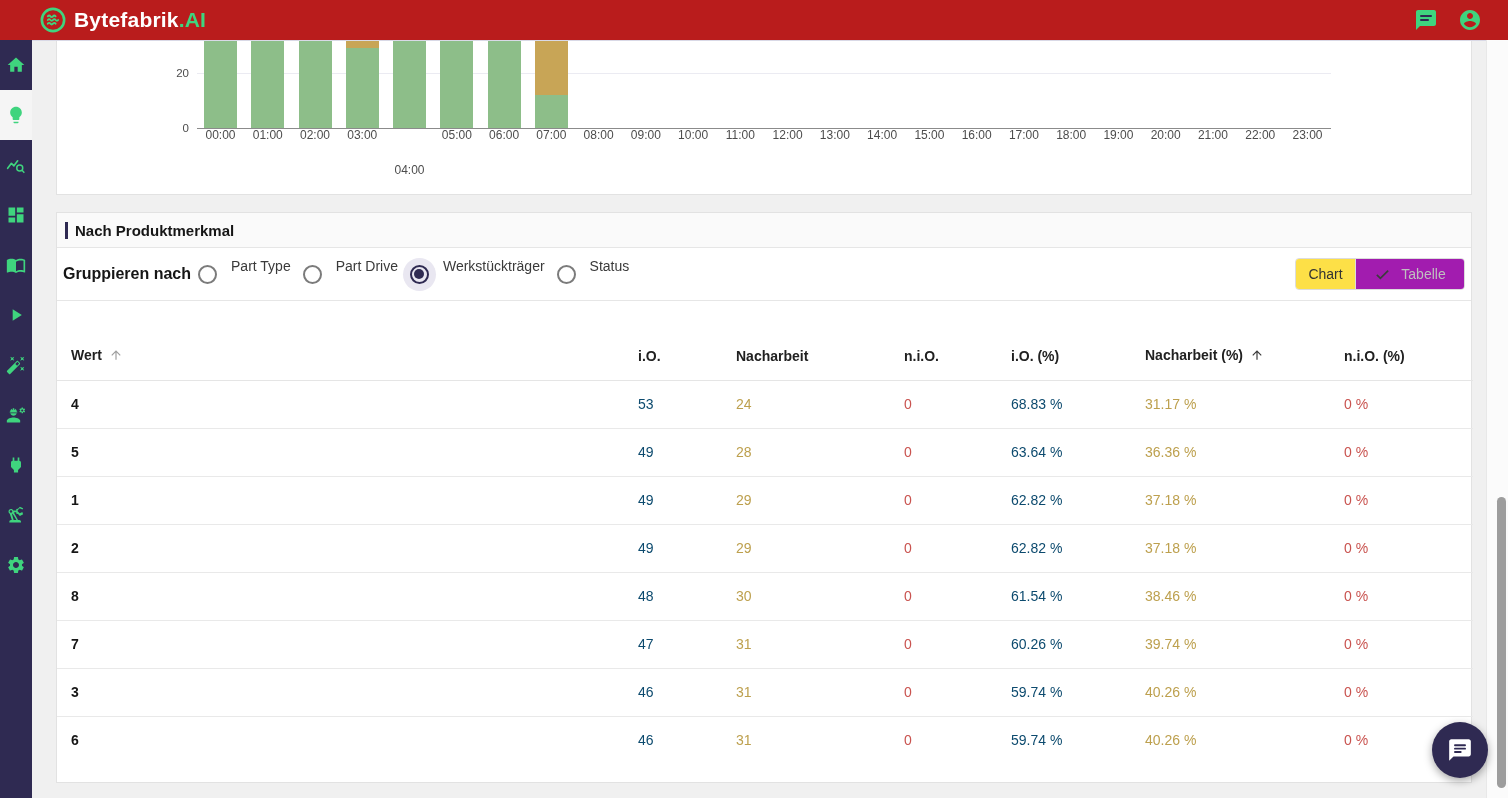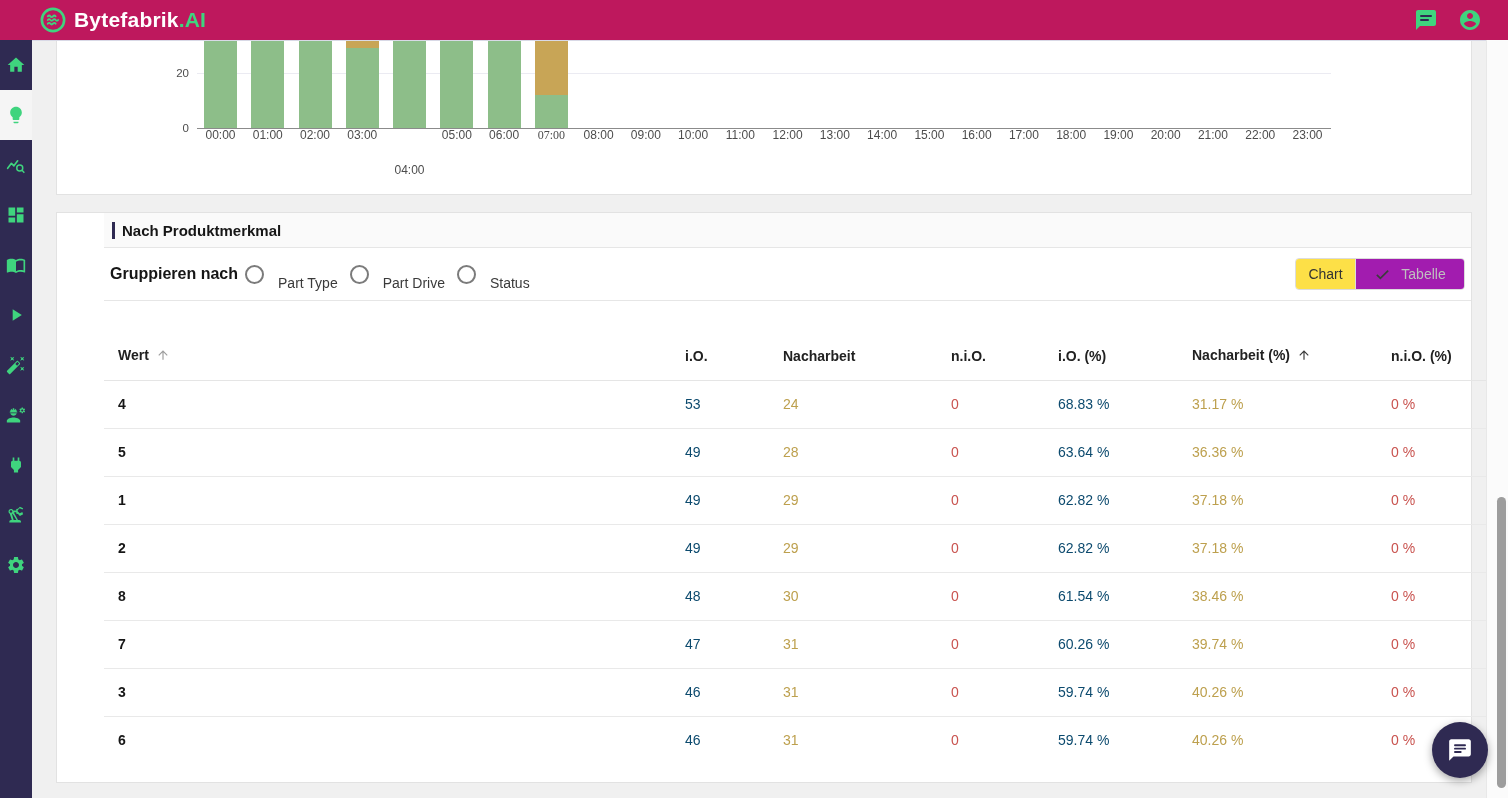--- a/index.html
+++ b/index.html
@@ -1,44 +1,44 @@
 <!DOCTYPE html>
 <html><head>
 <meta charset="utf-8">
 <style>
   * { margin:0; padding:0; box-sizing:border-box; }
   body { width:1508px; height:798px; font-family:"Liberation Sans",sans-serif; background:#f0f0f0; overflow:hidden; position:relative; }
 
-  .topbar { position:absolute; left:0; top:0; width:1508px; height:40px; background:#be185d; display:flex; align-items:center; justify-content:space-between; padding:0 26px 0 40px; z-index:6; }
+  .topbar { position:absolute; left:0; top:0; width:1508px; height:40px; background:#b91c1c; display:flex; align-items:center; justify-content:space-between; padding:0 26px 0 40px; z-index:6; }
   .topbar-hairline { position:absolute; left:32px; top:40px; width:1454px; height:1px; background:#d9d9e6; z-index:5; }
   .logo { display:flex; align-items:center; gap:8px; }
   .logo-text { color:#fff; font-size:21px; font-weight:700; letter-spacing:.2px; }
   .logo-text .ai { color:#3fd47e; }
   .topbar-actions { display:flex; gap:20px; align-items:center; }
 
   .sidebar { position:absolute; left:0; top:40px; width:32px; height:758px; background:#2f2a52; z-index:5; }
   .side-item { height:50px; display:flex; align-items:center; justify-content:center; cursor:pointer; }
   .side-item.active { background:#f5f5f5; }
 
   .chart-card { position:absolute; left:56px; top:40px; width:1416px; height:155px; background:#fff; border:1px solid #e2e2e2; border-top:none; overflow:hidden; }
   #chart { position:relative; width:100%; height:100%; }
   .axis-line { position:absolute; left:140px; width:1134px; height:1px; background:#8b8b8b; top:88px; }
   .grid-line { position:absolute; left:140px; width:1134px; height:1px; background:#ebebf2; }
   .ytick { position:absolute; left:0; width:132px; text-align:right; font-size:11.5px; color:#4c4c4c; line-height:13px; }
   .xtick { position:absolute; top:88px; width:48px; text-align:center; font-size:12px; color:#4c4c4c; }
   .bar { position:absolute; width:33px; }
 
-  .panel-card { position:absolute; left:56px; top:212px; width:1416px; height:571px; background:#fff; border:1px solid #e2e2e2;padding-left:47px; }
+  .panel-card { position:absolute; left:56px; top:212px; width:1416px; height:571px; background:#fff; border:1px solid #e2e2e2; }
   .panel-header { height:35px; background:#fafafa; border-bottom:1px solid #e6e6e6; display:flex; align-items:center; padding-left:8px; }
   .accent { width:3px; height:17px; background:#2f2a52; margin-right:7px; }
   .panel-title { font-size:15px; font-weight:700; color:#161616; }
 
   .toolbar { height:53px; border-bottom:1px solid #e6e6e6; display:flex; align-items:center; padding:0 6px; }
   .group-label { font-size:16px; font-weight:700; color:#161616; }
-  .radio { display:flex; align-items:flex-end; margin-left:0; cursor:pointer; }
+  .radio { display:flex; align-items:flex-start; margin-left:0; cursor:pointer; }
   .radio-wrap { width:33px; height:33px; border-radius:50%; display:flex; align-items:center; justify-content:center; }
   .radio-wrap.sel { background:#e9e7f1; }
   .radio-circle { width:19px; height:19px; border-radius:50%; border:2px solid #7b7b7b; position:relative; }
   .radio-circle.sel { border-color:#2f2a52; }
   .radio-circle.sel::after { content:''; position:absolute; left:2.5px; top:2.5px; width:10px; height:10px; border-radius:50%; background:#2f2a52; }
   .rlabel { margin-left:7px; margin-right:5px; font-size:14px; color:#3a3a3a; }
 
   .toggle { margin-left:auto; display:flex; border:1px solid #dcdcdc; border-radius:4px; overflow:hidden; height:32px; }
   .tbtn { display:flex; align-items:center; justify-content:center; font-size:14px; cursor:pointer; }
   .tbtn.t-chart { width:60px; background:#fde047; color:#333; border-right:1px solid #dcdcdc; }
@@ -173,21 +173,21 @@
       <div class="bar" style="left: 241.52px; top: 0px; height: 88px; background: rgb(141, 190, 137);"></div>
       <div class="xtick" style="left: 281.28px;">03:00</div>
       <div class="bar" style="left: 288.78px; top: 8.25px; height: 79.75px; background: rgb(141, 190, 137);"></div>
       <div class="bar" style="left: 288.78px; top: 0px; height: 8.25px; background: rgb(200, 165, 86);"></div>
       <div class="xtick" style="left: 328.54px; margin-top: 35px;">04:00</div>
       <div class="bar" style="left: 336.04px; top: 0px; height: 88px; background: rgb(141, 190, 137);"></div>
       <div class="xtick" style="left: 375.8px;">05:00</div>
       <div class="bar" style="left: 383.3px; top: 0px; height: 88px; background: rgb(141, 190, 137);"></div>
       <div class="xtick" style="left: 423.06px;">06:00</div>
       <div class="bar" style="left: 430.56px; top: 0px; height: 88px; background: rgb(141, 190, 137);"></div>
-      <div class="xtick" style="left: 470.32px; font-family: Liberation Serif, serif;">07:00</div>
+      <div class="xtick" style="left: 470.32px;">07:00</div>
       <div class="bar" style="left: 477.82px; top: 55px; height: 33px; background: rgb(141, 190, 137);"></div>
       <div class="bar" style="left: 477.82px; top: 0px; height: 55px; background: rgb(200, 165, 86);"></div>
       <div class="xtick" style="left: 517.58px;">08:00</div>
       <div class="xtick" style="left: 564.84px;">09:00</div>
       <div class="xtick" style="left: 612.1px;">10:00</div>
       <div class="xtick" style="left: 659.36px;">11:00</div>
       <div class="xtick" style="left: 706.62px;">12:00</div>
       <div class="xtick" style="left: 753.88px;">13:00</div>
       <div class="xtick" style="left: 801.14px;">14:00</div>
       <div class="xtick" style="left: 848.4px;">15:00</div>
@@ -214,20 +214,26 @@
           <span class="radio-wrap">
             <span class="radio-circle"></span>
           </span>
           <span class="rlabel">Part Type</span>
         </span>
         <span class="radio">
           <span class="radio-wrap">
             <span class="radio-circle"></span>
           </span>
           <span class="rlabel">Part Drive</span>
+        </span>
+        <span class="radio">
+          <span class="radio-wrap sel">
+            <span class="radio-circle sel"></span>
+          </span>
+          <span class="rlabel">Werkstückträger</span>
         </span>
         <span class="radio">
           <span class="radio-wrap">
             <span class="radio-circle"></span>
           </span>
           <span class="rlabel">Status</span>
         </span>
       </span>
     <div class="toggle" id="toggle">
         <div class="tbtn t-chart">

